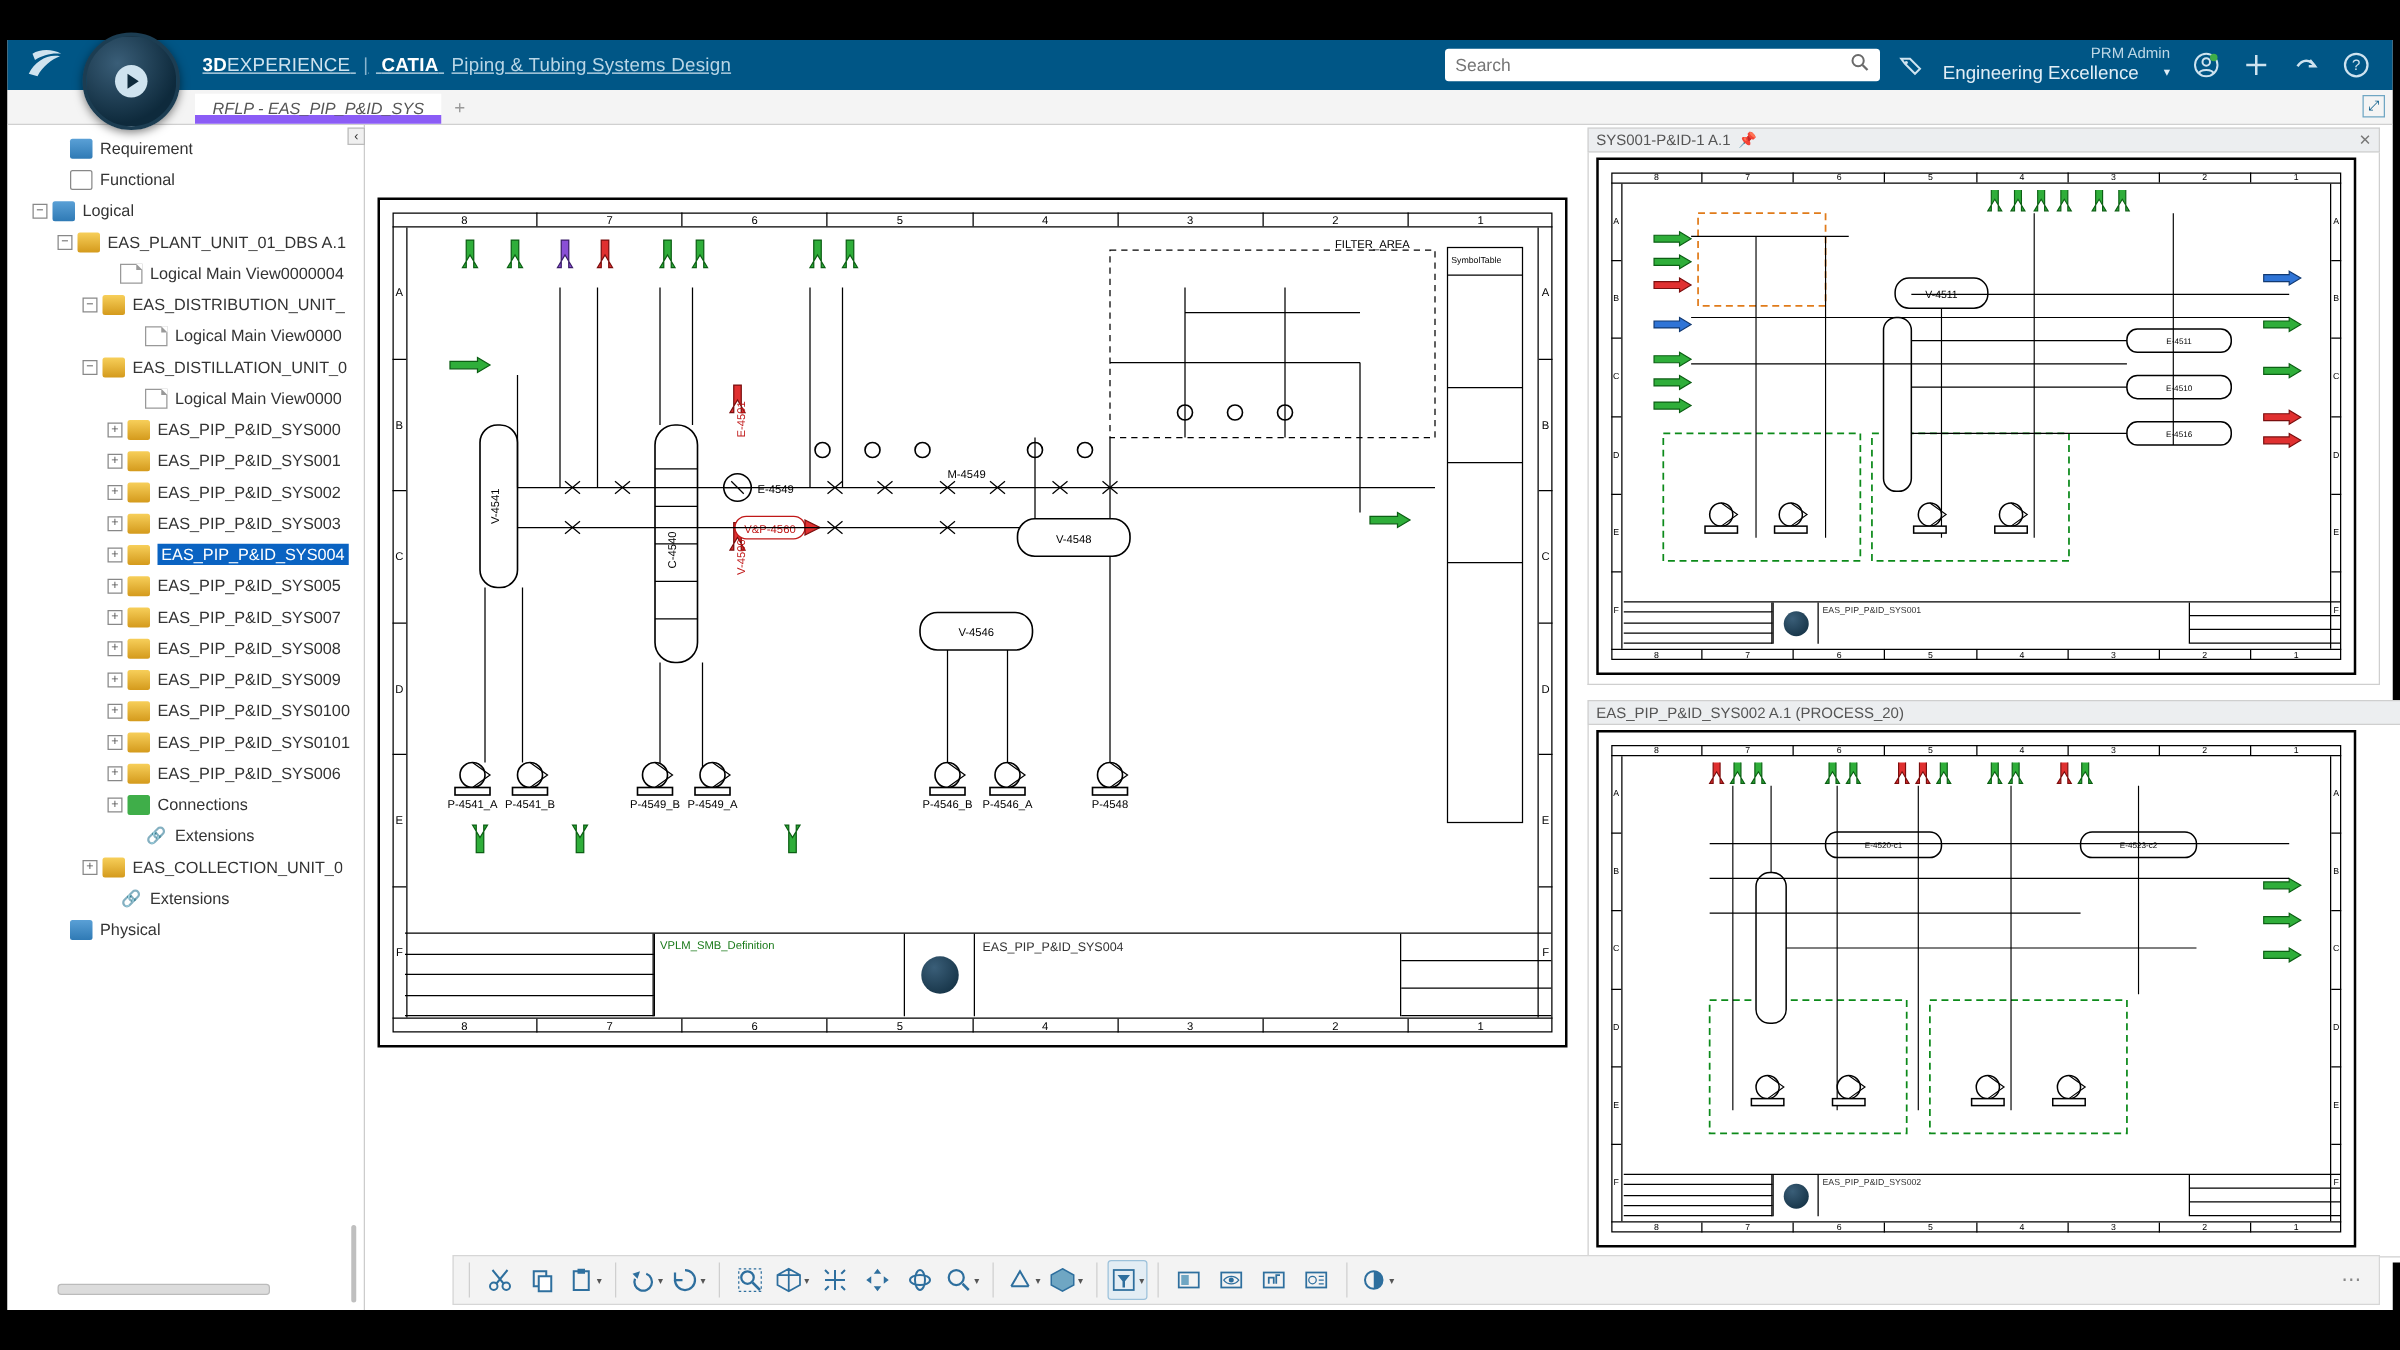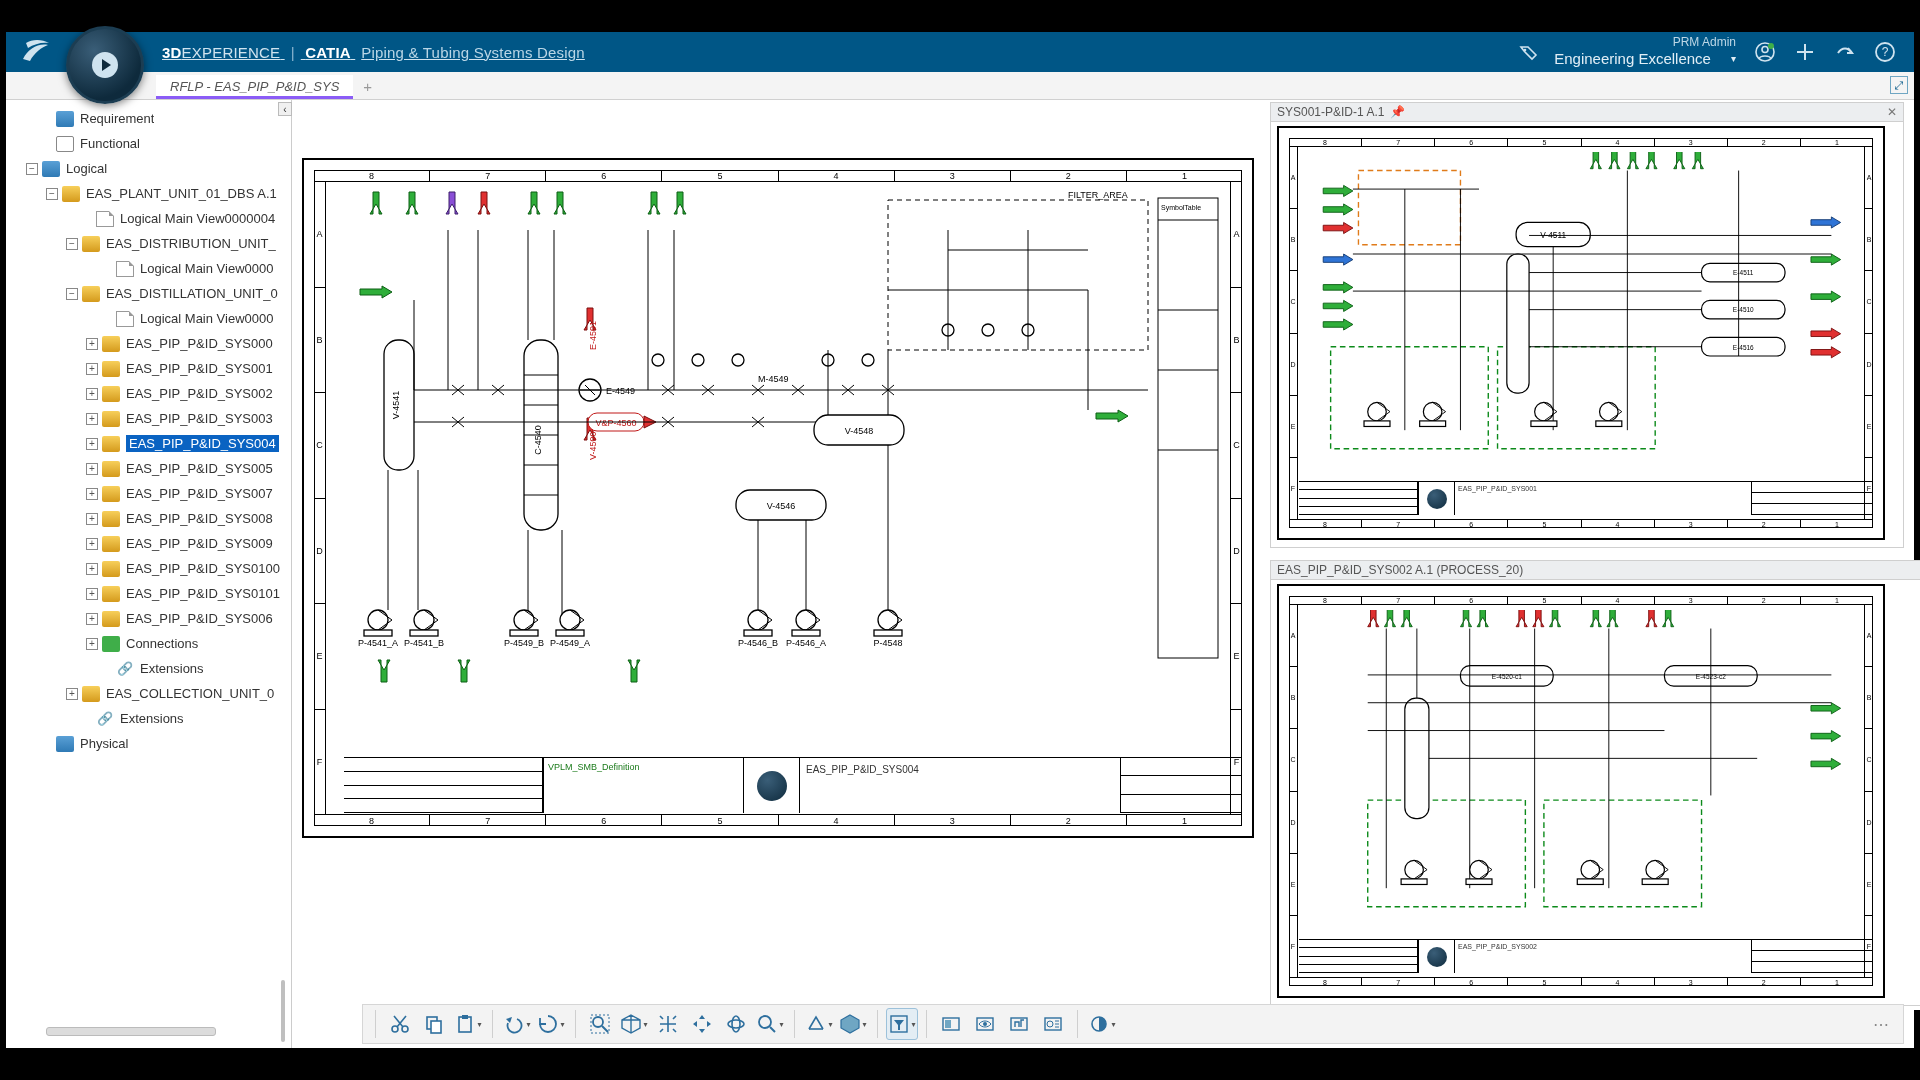--- a/index.html
+++ b/index.html
@@ -26,21 +26,21 @@
 .tag-icon { width: 22px; height: 22px; margin: 0 14px; color: #cfe3ef; display:flex;align-items:center;justify-content:center; }
 
 .top-right { margin-left: auto; display: flex; align-items: center; gap: 18px; padding-right: 18px; color: #e1eef6; }
 .user-col { text-align: right; line-height: 1.15; }
 .user-col .u1 { font-size: 12px; color: #bcd7e6; }
 .user-col .u2 { font-size: 15px; display: flex; align-items: center; gap: 20px; }
 .tico { width: 22px; height: 22px; display: inline-flex; align-items: center; justify-content: center; }
 
 
 .tabstrip { height: 28px; background: #f4f4f4; border-bottom: 1px solid #d0d0d0; display: flex; align-items: flex-end; padding-left: 150px; position: relative; }
-.doc-tab { height: 24px; padding: 4px 14px 0; font-size: 13px; font-style: italic; color: #555; border-bottom: 3px solid #8b5cf6; background: #fff; }
+.doc-tab { height: 24px; padding: 4px 14px 0; font-size: 13px; font-style: italic; color: #555; border-bottom: 7px solid #8b5cf6; background: #fff; }
 .doc-tab-plus { padding: 4px 10px; color: #999; font-size: 15px; }
 .tabstrip .expand { position: absolute; right: 6px; top: 4px; width: 18px; height: 18px; border: 1px solid #6fa6c3; color: #005686; font-size: 11px; display:flex;align-items:center;justify-content:center; cursor:pointer; }
 
 
 .body { position: absolute; top: 68px; bottom: 0; left: 0; right: 0; display: flex; }
 
 
 .tree-wrap { width: 286px; border-right: 1px solid #ccc; font-size: 13px; color: #333; background: #fff; position: relative; }
 .tree-wrap .collapse-handle { position: absolute; right: -1px; top: 2px; width: 14px; height: 14px; border: 1px solid #bbb; background: #f0f0f0; font-size: 10px; display:flex;align-items:center;justify-content:center; cursor:pointer; }
 .tree { padding: 6px 2px 6px 6px; }
@@ -79,21 +79,21 @@
 .sheet .ruler-top, .sheet .ruler-bot { position:absolute; left:10px; right:10px; height:12px; display:flex; }
 .sheet .ruler-top { top:10px; border-bottom:1px solid #000;}
 .sheet .ruler-bot { bottom:10px; border-top:1px solid #000;}
 .sheet .rc { flex:1; border-right:1px solid #000; font-size:9px; text-align:center; line-height:12px;}
 .sheet .rc:last-child{border-right:0;}
 .sheet .ruler-l,.sheet .ruler-r{position:absolute;top:22px;bottom:22px;width:12px;display:flex;flex-direction:column;}
 .sheet .ruler-l{left:10px;border-right:1px solid #000;}
 .sheet .ruler-r{right:10px;border-left:1px solid #000;}
 .sheet .rr{flex:1;border-bottom:1px solid #000;font-size:9px;display:flex;align-items:center;justify-content:center;}
 .sheet .rr:last-child{border-bottom:0;}
-.sheet .titleblock { position:absolute; right:11px; bottom:23px; left:40px; height:56px; border-top:1px solid #000; display:flex;}
+.sheet .titleblock { position:absolute; right:11px; bottom:23px; left:20px; height:67px; border-top:1px solid #000; display:flex;}
 .sheet .tb-col{border-right:1px solid #000;}
 .sheet .titleblock .logo{width:56px;display:flex;align-items:center;justify-content:center;}
 .sheet .titleblock .logo .disc{width:30px;height:30px;border-radius:50%;background:radial-gradient(circle at 35% 30%,#3a5e78,#0e2a3c);}
 .sheet .tb-left{width:200px;display:grid;grid-template-rows:repeat(4,1fr);}
 .sheet .tb-left div{border-bottom:1px solid #000;border-right:1px solid #000;}
 .sheet .tb-mid{width:200px;font-size:9px;color:#1a7a1a;padding:4px;}
 .sheet .tb-name{flex:1;font-size:10px;color:#333;padding:6px;border-right:1px solid #000;}
 .sheet .tb-end{width:120px;display:grid;grid-template-rows:repeat(3,1fr);}
 .sheet .tb-end div{border-bottom:1px solid #000;}
 
@@ -147,20 +147,29 @@
         </div>
       </div>
     <div class="brand">
       <b>3D</b><span>EXPERIENCE</span>
       <span class="sep">|</span>
       <b>CATIA</b>
       <span class="app-name" style="margin-left:6px">Piping &amp; Tubing Systems Design</span>
     </div>
 
     <div style="flex:1"></div>
+    <div class="search">
+      <input placeholder="Search" style="">
+      <span class="mag">
+        <svg width="16" height="16" viewBox="0 0 16 16">
+            <circle cx="6.5" cy="6.5" r="4.5" fill="none" stroke="#6a6a6a" stroke-width="1.6"></circle>
+            <line x1="10" y1="10" x2="14" y2="14" stroke="#6a6a6a" stroke-width="1.8"></line>
+          </svg>
+      </span>
+    </div>
     <span class="tag-icon">
       <svg width="20" height="20" viewBox="0 0 20 20">
           <path d="M2 5 L9 5 L17 13 L13 17 L5 9 Z" fill="none" stroke="#cfe3ef" stroke-width="1.6"></path>
           <circle cx="6" cy="8" r="1.3" fill="#cfe3ef"></circle>
         </svg>
     </span>
 
     <div class="top-right">
       <div class="user-col">
         <div class="u1">PRM Admin</div>

